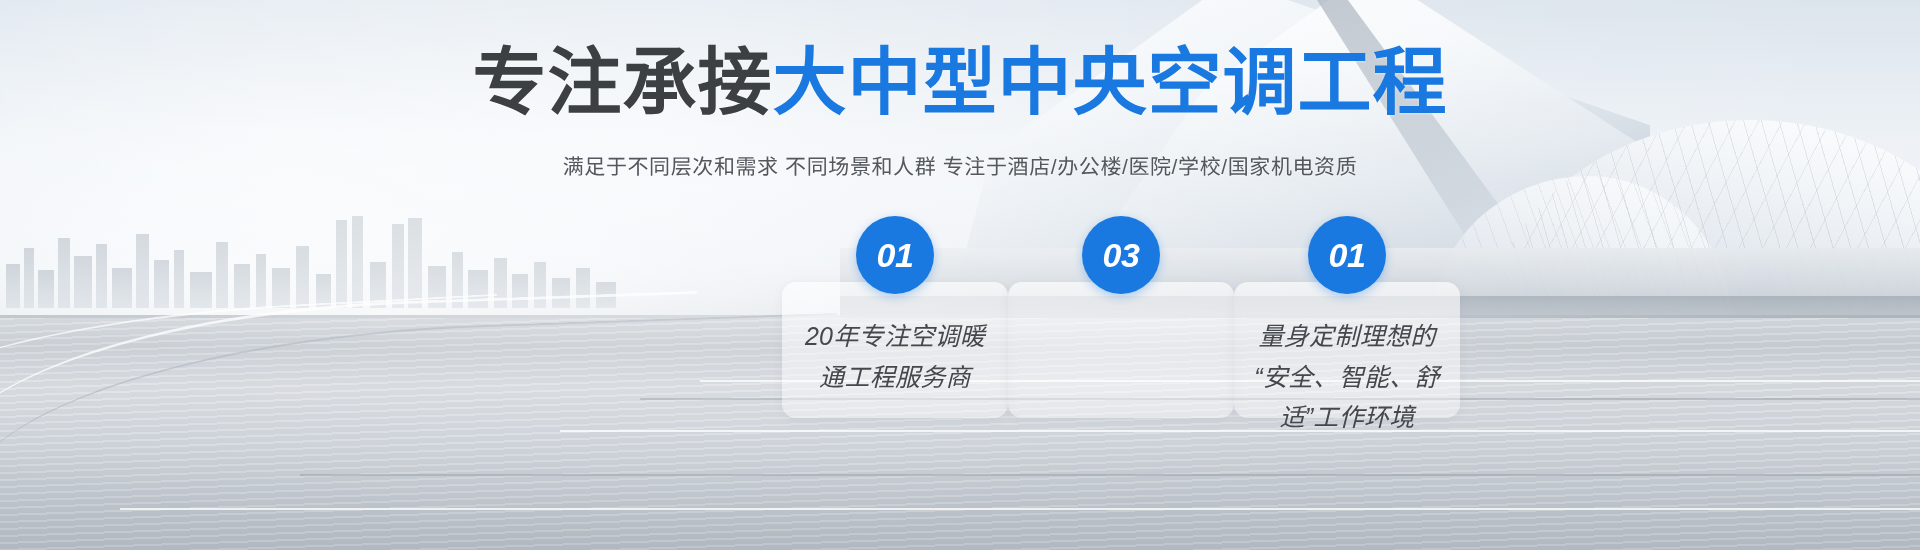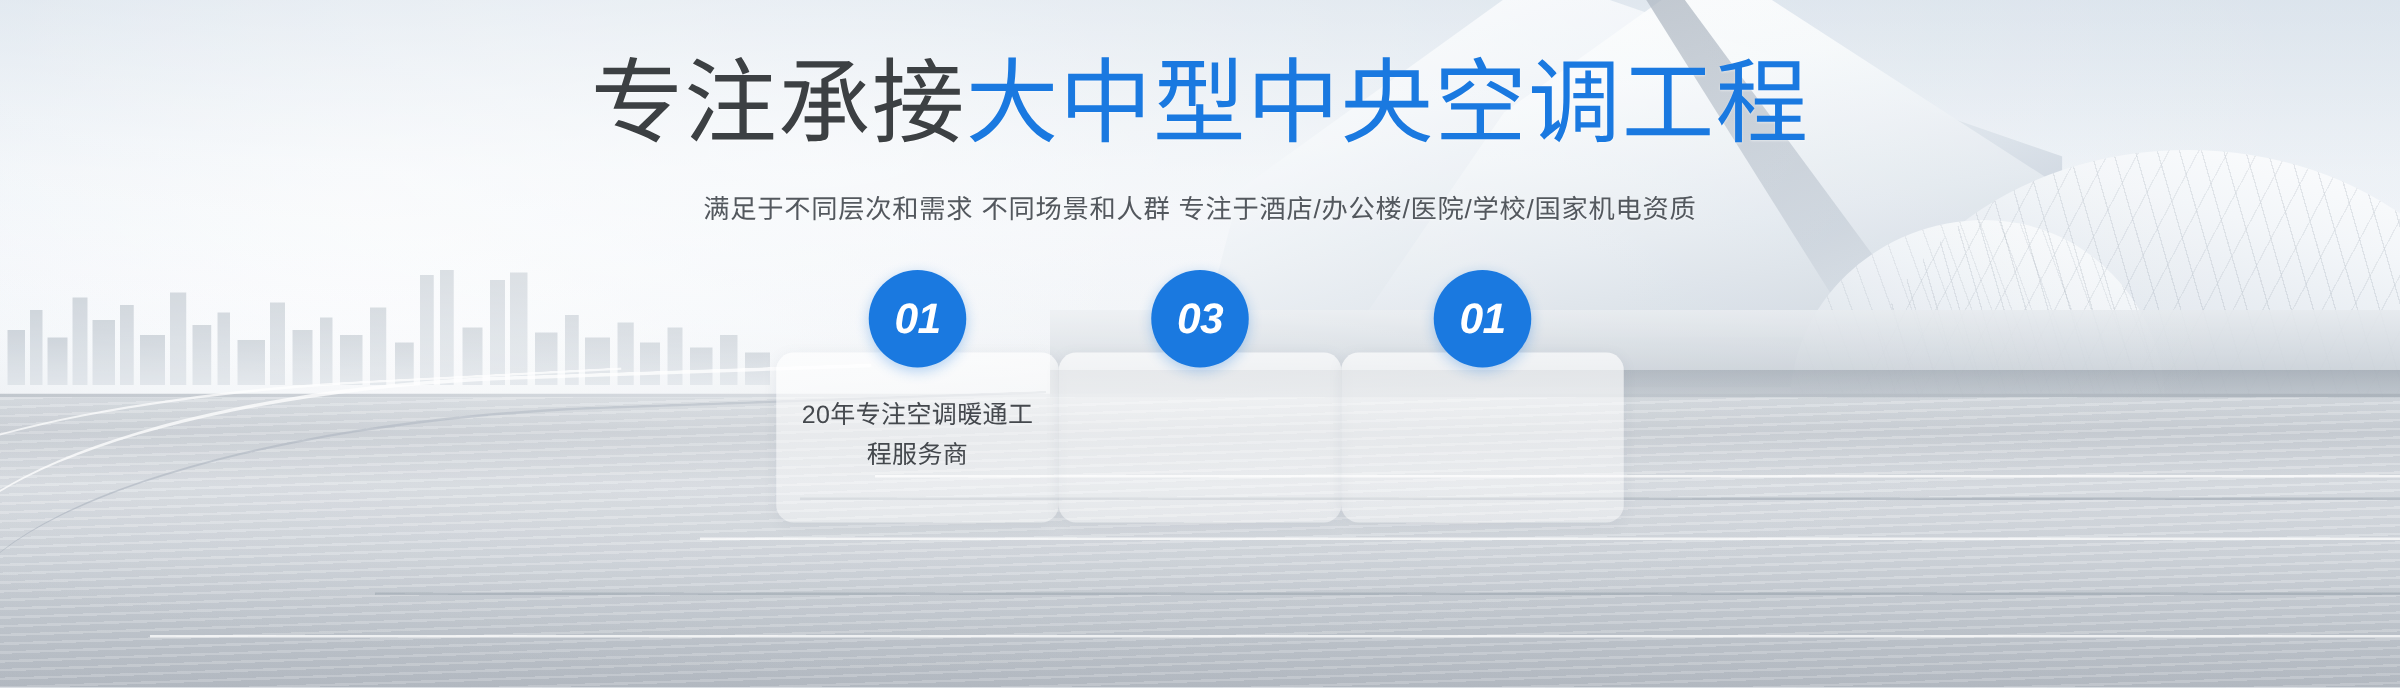--- a/index.html
+++ b/index.html
@@ -242,21 +242,21 @@
   }
 
   
   .headline {
     position:absolute;
     left:0; right:0;
     top:44px;
     text-align:center;
     white-space:nowrap;
     font-size:74px;
-    font-weight:normal;
+    font-weight:bold;
     letter-spacing:1px;
     line-height:1.06;
   }
   .headline .dark {
     color:#3c4043;
     text-shadow:0 1px 2px rgba(255,255,255,0.55);
   }
   .headline .blue {
     color:#1a79e0;
     text-shadow:0 1px 2px rgba(255,255,255,0.45);
@@ -277,44 +277,45 @@
 
   
   .cards {
     position:absolute;
     left:50%;
     transform:translateX(-50%);
     top:282px;
     width:1000px;
     height:140px;
     display:flex;
-    justify-content:center;
+    justify-content:flex-end;
   }
 
   .card {
     position:relative;
     width:226px;
     height:136px;
     border-radius:14px;
     background:linear-gradient(180deg,
       rgba(255,255,255,0.66) 0%,
       rgba(255,255,255,0.50) 55%,
       rgba(255,255,255,0.40) 100%);
     box-shadow:0 2px 10px rgba(120,132,146,0.10);
   }
 
   .card-text {
     position:absolute;
     left:16px; right:16px;
     top:34px;
     text-align:center;
-    font-size:20px;
+    font-size:25px;
     line-height:1.62;
     color:#44484d;
     letter-spacing:0.3px;
+    font-style:italic;
   }
 
   
   .badge {
     position:absolute;
     top:-66px;
     left:50%;
     transform:translateX(-50%);
     width:78px; height:78px;
     border-radius:50%;
@@ -426,17 +427,18 @@
       <div class="card">
         <div class="badge">
           <span>03</span>
         </div>
       </div>
 
       <div class="card">
         <div class="badge">
           <span>01</span>
         </div>
+        <div class="card-text">量身定制理想的“安全、智能、舒适”工作环境</div>
       </div>
 
     </div>
   </div>
 </div>
 
 </body></html>

